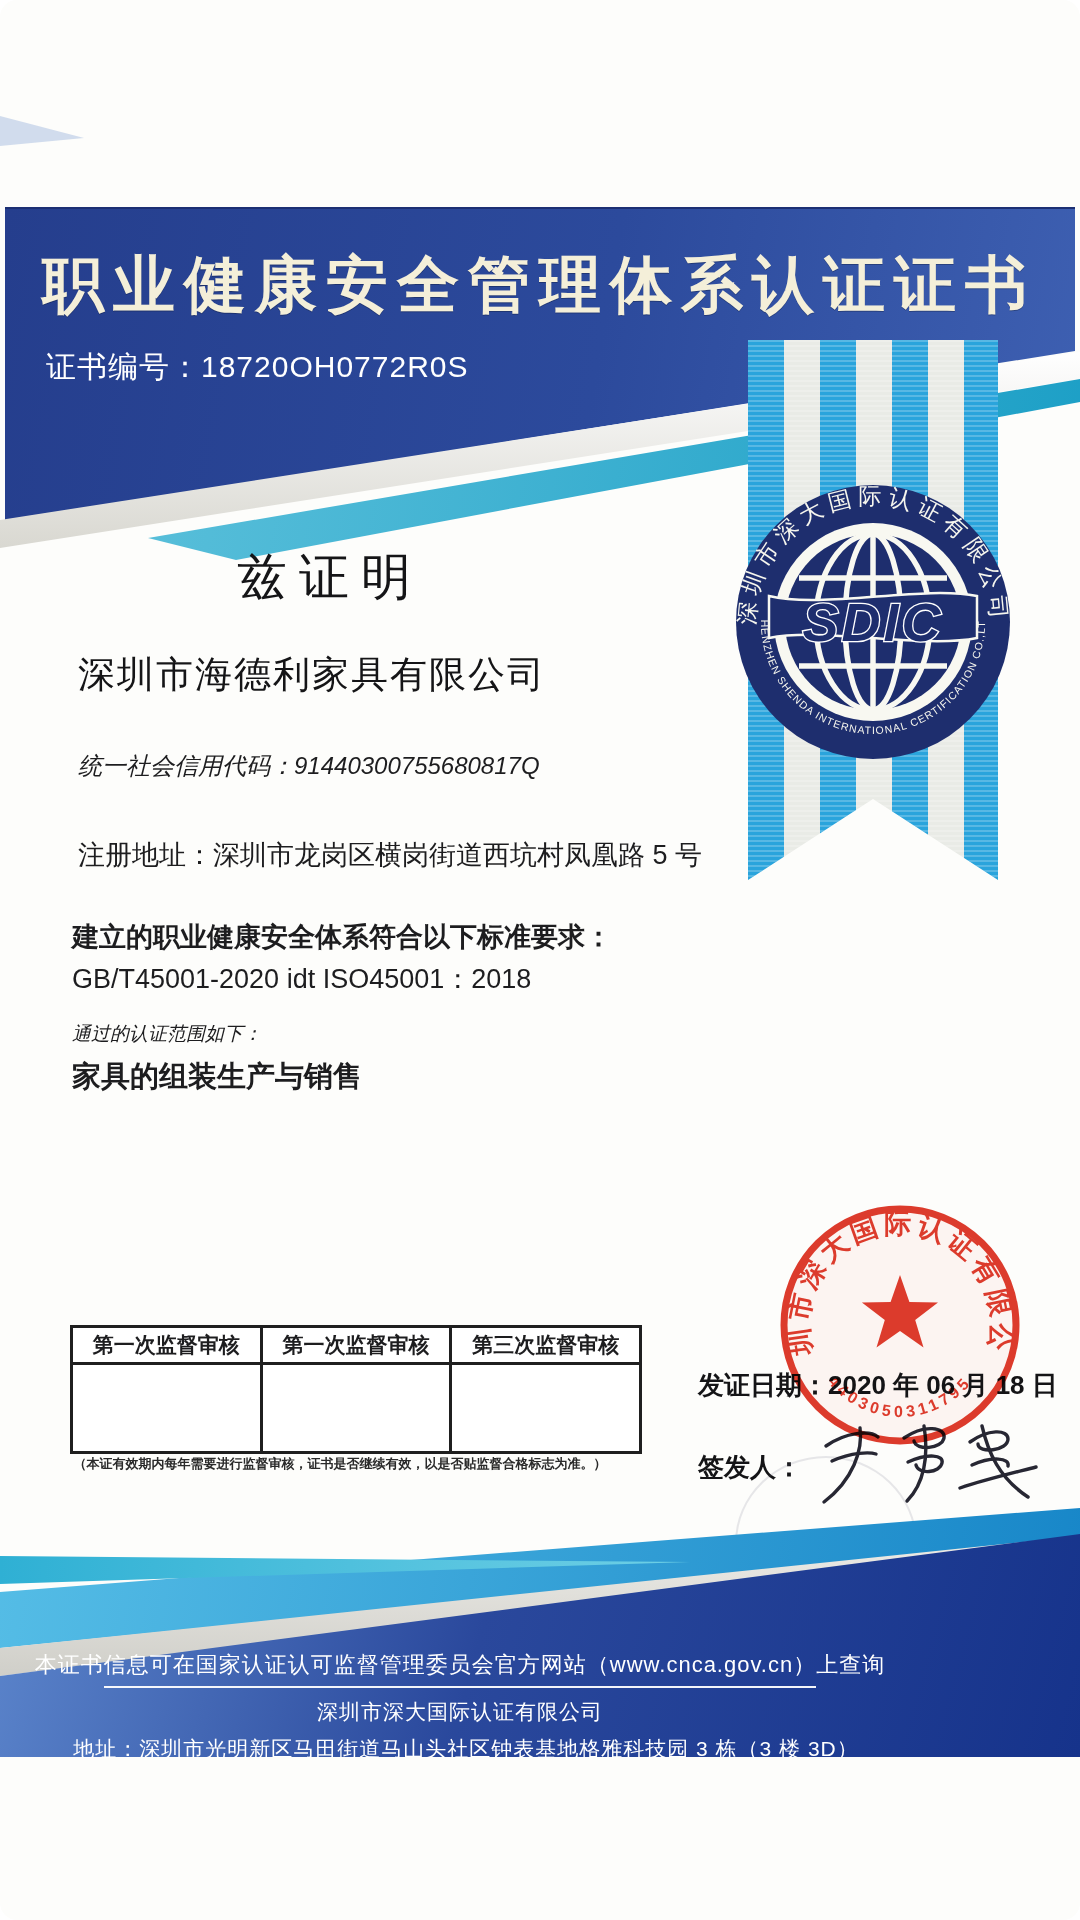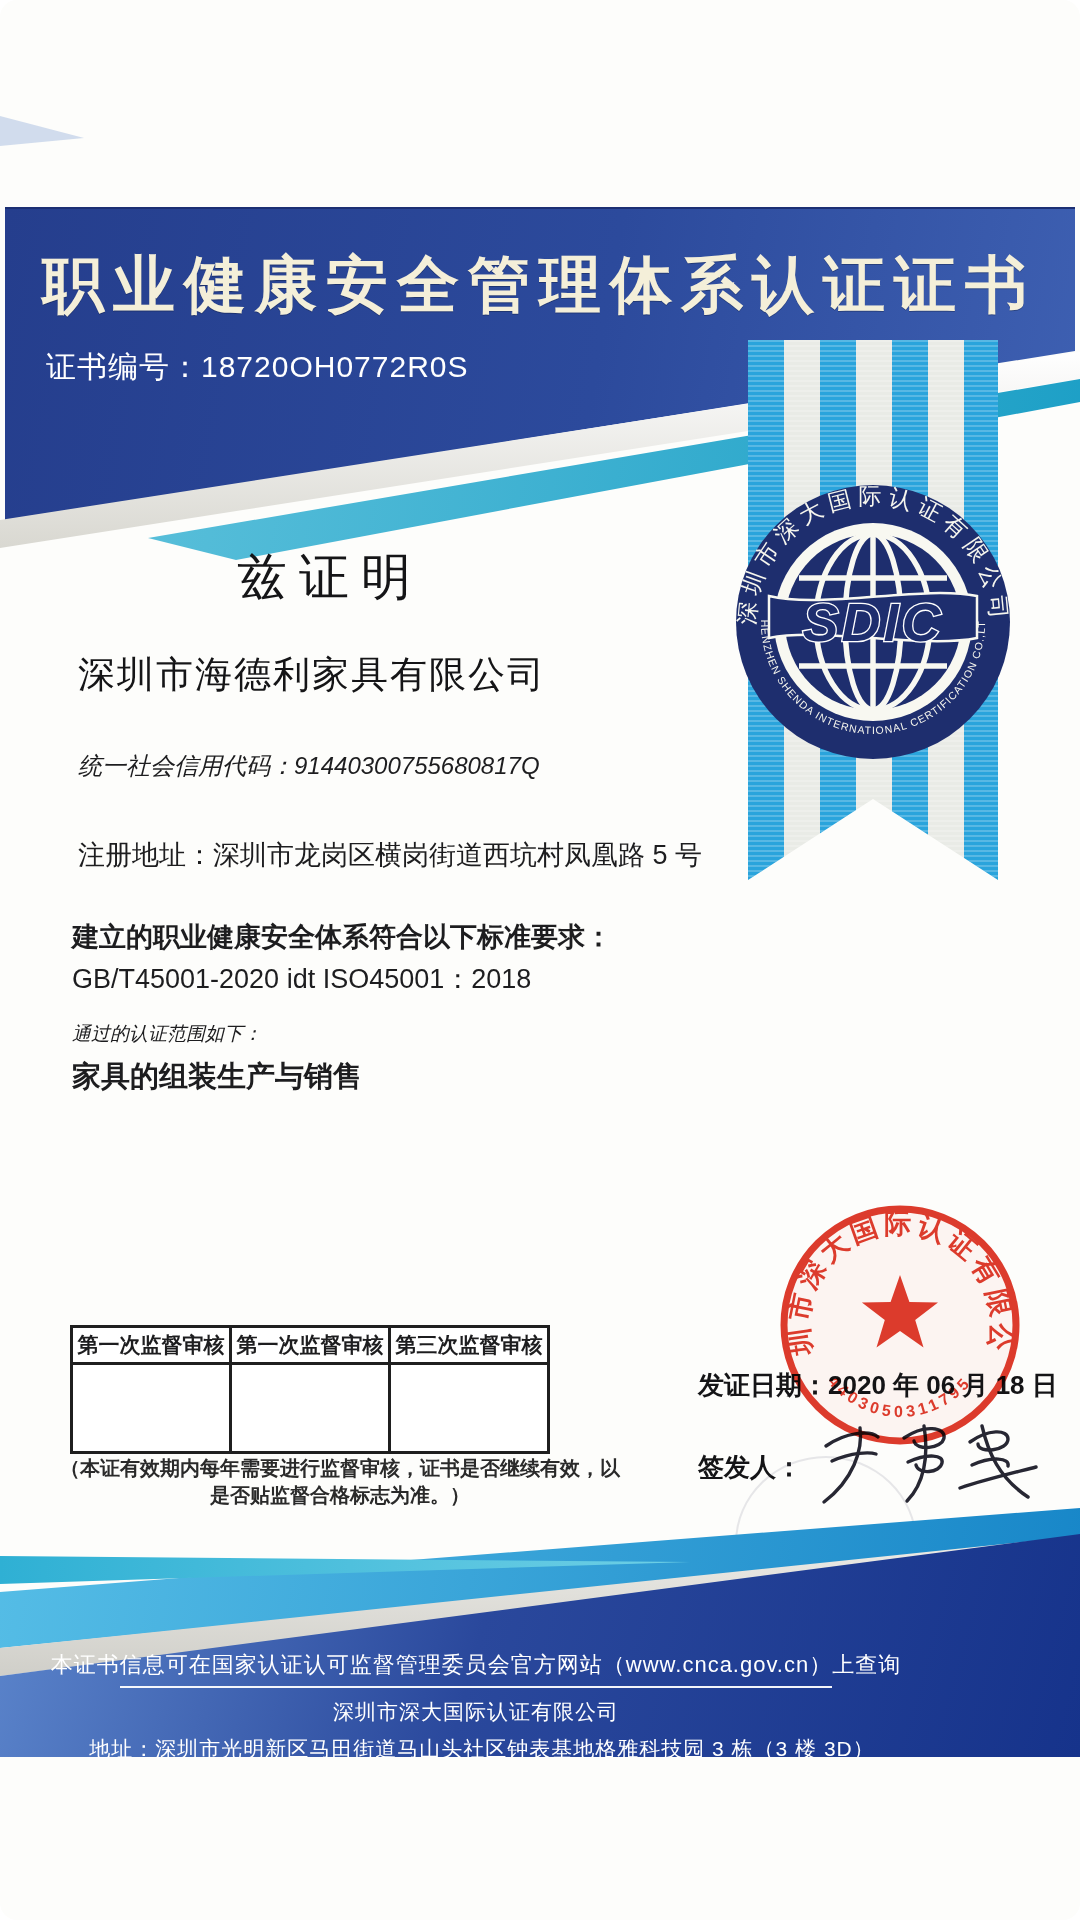--- a/index.html
+++ b/index.html
@@ -36,27 +36,27 @@
   .stmt-heading{position:absolute;left:237px;top:544px;font-size:50px;letter-spacing:12px;color:#151517;}
   .company-name{position:absolute;left:78px;top:650px;font-size:37px;letter-spacing:2px;color:#151517;}
   .line-credit{position:absolute;left:78px;top:750px;font-size:24px;font-style:italic;}
   .line-address{position:absolute;left:78px;top:837px;font-size:27px;}
   .line-stdintro{position:absolute;left:72px;top:919px;font-size:27px;font-weight:600;text-align:right;}
   .line-std{position:absolute;left:72px;top:961px;font-size:27px;}
   .line-scopeintro{position:absolute;left:72px;top:1021px;font-size:19px;font-style:italic;}
   .line-scope{position:absolute;left:72px;top:1057px;font-size:29px;font-weight:700;}
 
   
-  .audit-table{position:absolute;left:70px;top:1325px;width:480px;border-collapse:collapse;
+  .audit-table{position:absolute;left:70px;top:1325px;width:572px;border-collapse:collapse;
     background:#fff;}
   .audit-table th,.audit-table td{border:3px solid #1f1f1f;}
   .audit-table th{height:34px;font-size:21px;font-weight:700;text-align:center;padding:0 4px;}
   .audit-table td{height:84px;}
   .audit-note{position:absolute;left:60px;top:1455px;width:560px;text-align:center;
-    font-size:20px;font-weight:600;color:#2a2a2a;}
+    font-size:13px;font-weight:600;color:#2a2a2a;}
 
   
   .issue-line{position:absolute;left:698px;font-size:26px;font-weight:600;color:#141416;white-space:nowrap;}
   .issue-date{top:1368px;} .valid-date{top:1408px;} .signer{top:1450px;}
   .signature{position:absolute;left:812px;top:1408px;width:230px;height:110px;}
   .ghost-stamp{position:absolute;left:735px;top:1456px;width:178px;height:170px;border-radius:50%;
     border:2px solid rgba(110,110,135,.16);}
   .seal{position:absolute;left:778px;top:1203px;width:244px;height:244px;
     mix-blend-mode:multiply;opacity:.92;}
 
@@ -66,21 +66,21 @@
     background:linear-gradient(90deg,#2fb0d4,#6fd0e6);}
   .ftr-bright{position:absolute;left:0;top:1500px;width:1080px;height:160px;
     clip-path:polygon(0 92px,1080px 8px,1080px 40px,0 148px);
     background:linear-gradient(100deg,#55bde6,#1786c8);}
   .ftr-gray{position:absolute;left:0;top:1500px;width:1080px;height:180px;
     clip-path:polygon(0 148px,1080px 36px,1080px 40px,0 176px);
     background:linear-gradient(180deg,#f4f3ef,#cfcec8);}
   .ftr-band{position:absolute;left:0;top:1500px;width:1080px;height:257px;
     clip-path:polygon(0 176px,1080px 34px,1080px 257px,0 257px);
     background:linear-gradient(105deg,#5d87cd 0%,#2a489c 45%,#16338b 100%);}
-  .ftr-text{position:absolute;left:16px;top:1650px;width:920px;text-align:center;color:#ffffff;}
+  .ftr-text{position:absolute;left:0;top:1650px;width:920px;text-align:center;color:#ffffff;}
   .ftr-line1{font-size:22px;letter-spacing:1px;}
   .ftr-underline{width:712px;height:2px;background:rgba(255,255,255,.95);margin:6px auto 10px auto;}
   .ftr-line2{font-size:21px;margin-bottom:9px;letter-spacing:1px;}
   .ftr-line3{font-size:21px;letter-spacing:1px;padding-left:12px;}
 </style>
 </head>
 <body>
 
 <div class="page">
 

